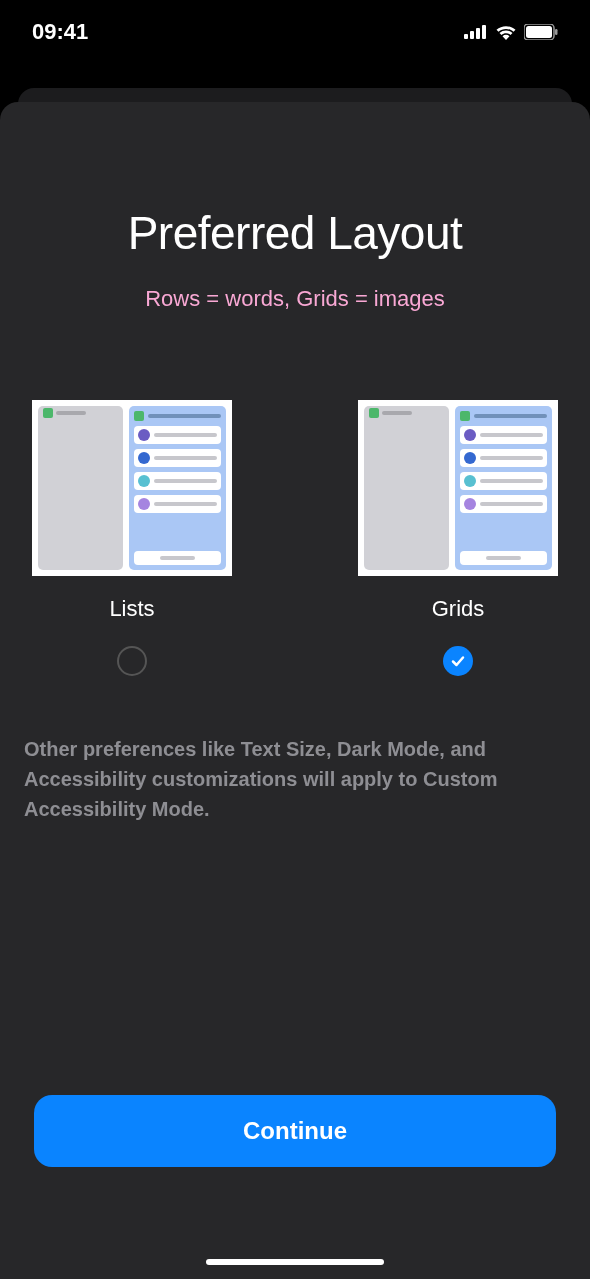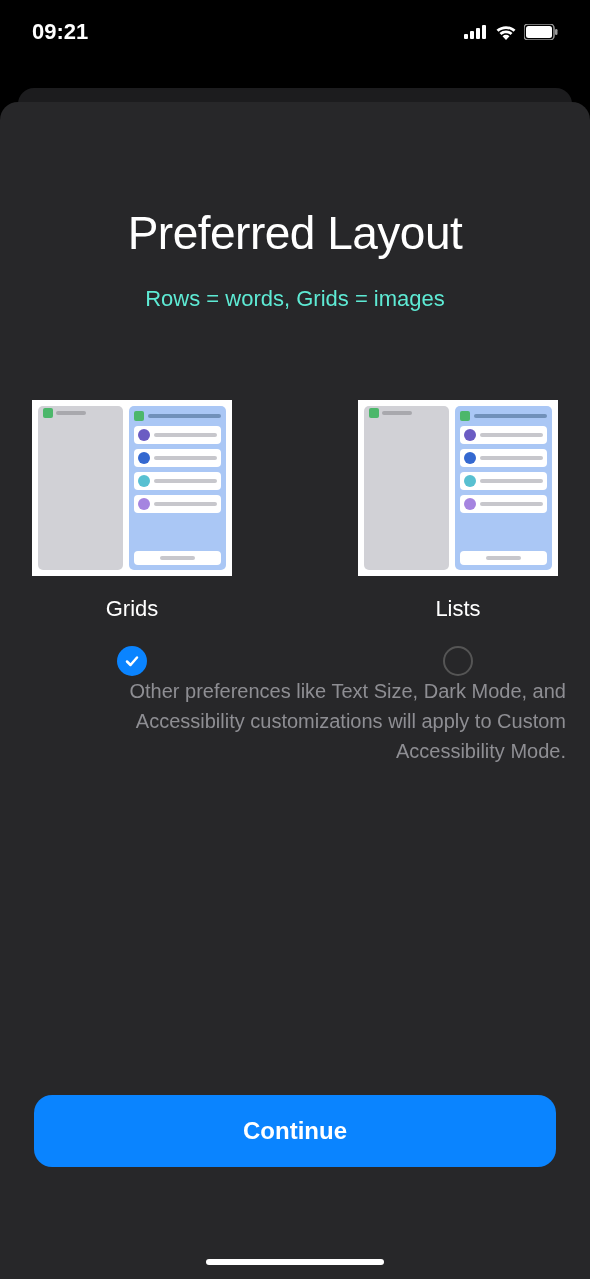--- a/index.html
+++ b/index.html
@@ -53,21 +53,21 @@
       text-align: center;
       font-size: 46px;
       font-weight: 400;
       letter-spacing: -0.5px;
     }
     .subtitle {
       text-align: center;
       font-size: 22px;
       font-weight: 400;
       margin-top: 26px;
-      color: #5eead4;
+      color: #f9a8d4;
     }
     .options {
       display: flex;
       justify-content: space-between;
       margin-top: 88px;
       padding: 0 8px;
     }
     .option-col {
       display: flex;
       flex-direction: column;
@@ -191,25 +191,25 @@
       justify-content: center;
     }
     .radio-unselected {
       width: 30px;
       height: 30px;
       border-radius: 50%;
       border: 2px solid #555;
       margin-top: 24px;
     }
     .footnote {
+      margin-top: 58px;
       font-size: 20px;
       line-height: 1.5;
       color: #8e8e93;
-      font-weight: 400;
-      text-align: right;
+      font-weight: 700;
     }
     .continue-btn {
       margin-top: auto;
       margin-bottom: 112px;
       height: 72px;
       background: #0a84ff;
       border-radius: 18px;
       display: flex;
       align-items: center;
       justify-content: center;
@@ -227,21 +227,21 @@
       width: 178px;
       height: 6px;
       background: #fff;
       border-radius: 3px;
     }
   </style>
 </head>
 <body>
 
 <div class="status-bar">
-  <div class="time">09:21</div>
+  <div class="time">09:41</div>
   <div class="indicators">
     <svg width="24" height="14" viewBox="0 0 24 14">
         <rect x="0" y="9" width="4" height="5" rx="1" fill="#fff"></rect>
         <rect x="6" y="6" width="4" height="8" rx="1" fill="#fff"></rect>
         <rect x="12" y="3" width="4" height="11" rx="1" fill="#fff"></rect>
         <rect x="18" y="0" width="4" height="14" rx="1" fill="#fff"></rect>
       </svg>
     <svg width="22" height="16" viewBox="0 0 22 16">
         <path d="M11 16 L7.5 12.2 C9.5 10.4 12.5 10.4 14.5 12.2 Z M4.5 9 C8 5.7 14 5.7 17.5 9 L15.5 11 C13 8.7 9 8.7 6.5 11 Z M1.5 5.8 C6.7 0.9 15.3 0.9 20.5 5.8 L18.5 7.8 C14.4 4 7.6 4 3.5 7.8 Z" fill="#fff"></path>
       </svg>
@@ -289,26 +289,22 @@
             </div>
           <div class="row">
               <div class="dot" style="background:#a584e0"></div>
               <div class="line"></div>
             </div>
           <div class="search">
               <div class="search-inner"></div>
             </div>
         </div>
       </div>
-      <div class="option-label">Grids</div>
-      <div class="radio-selected">
-        <svg width="16" height="16" viewBox="0 0 16 16">
-            <path d="M3 8.5 L6.5 12 L13 4.5" stroke="#fff" stroke-width="2.5" fill="none" stroke-linecap="round" stroke-linejoin="round"></path>
-          </svg>
-      </div>
+      <div class="option-label">Lists</div>
+      <div class="radio-unselected"></div>
     </div>
 
     <div class="option-col">
       <div class="preview">
         <div class="pane-left">
           <div class="card">
             <div class="card-header">
                 <div class="app-icon"></div>
                 <div class="app-line"></div>
               </div>
@@ -333,22 +329,26 @@
             </div>
           <div class="row">
               <div class="dot" style="background:#a584e0"></div>
               <div class="line"></div>
             </div>
           <div class="search">
               <div class="search-inner"></div>
             </div>
         </div>
       </div>
-      <div class="option-label">Lists</div>
-      <div class="radio-unselected"></div>
+      <div class="option-label">Grids</div>
+      <div class="radio-selected">
+        <svg width="16" height="16" viewBox="0 0 16 16">
+            <path d="M3 8.5 L6.5 12 L13 4.5" stroke="#fff" stroke-width="2.5" fill="none" stroke-linecap="round" stroke-linejoin="round"></path>
+          </svg>
+      </div>
     </div>
   </div>
 
   <div class="footnote">Other preferences like Text Size, Dark Mode, and Accessibility customizations will apply to Custom Accessibility Mode.</div>
 
   <div class="continue-btn">
     <span>Continue</span>
   </div>
 </div>
 

